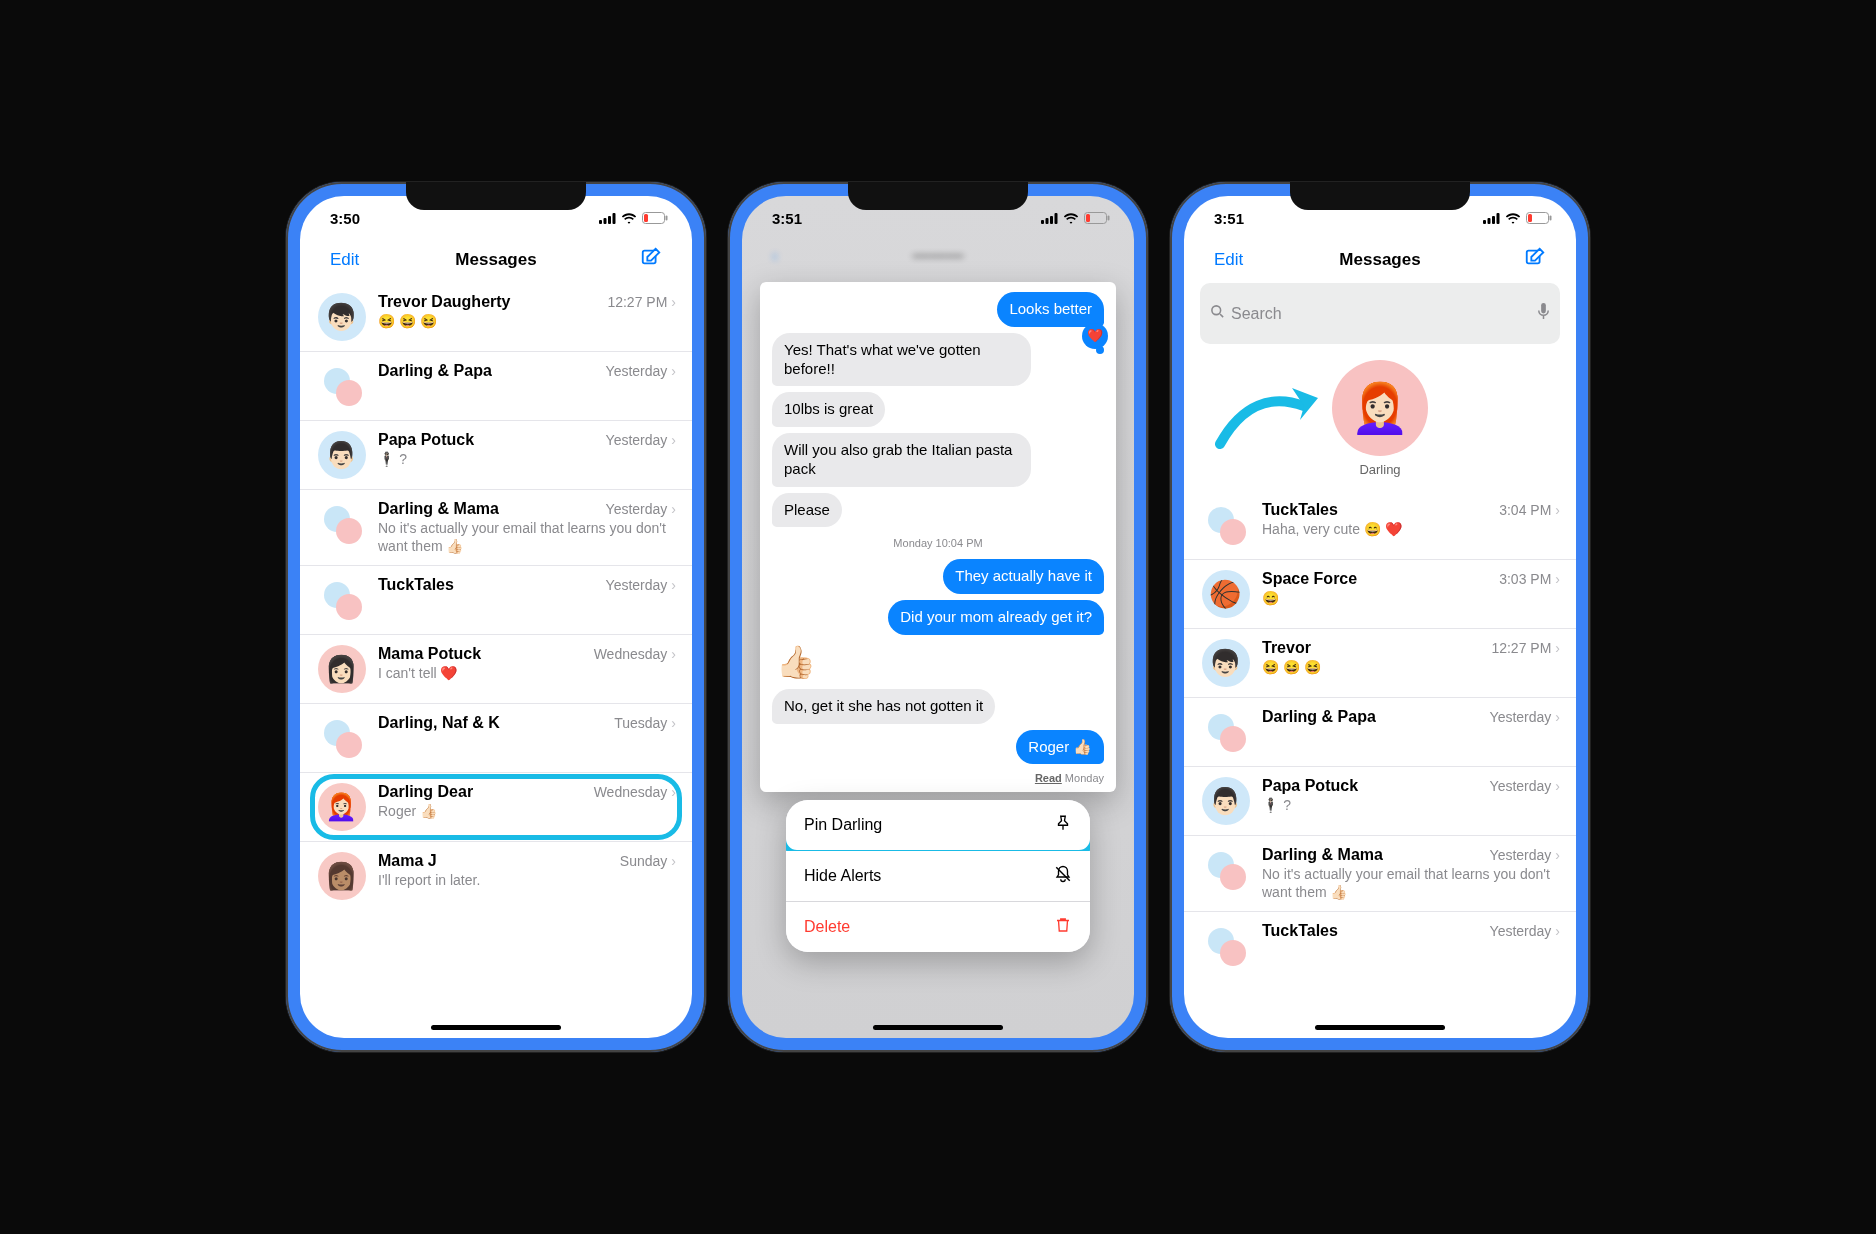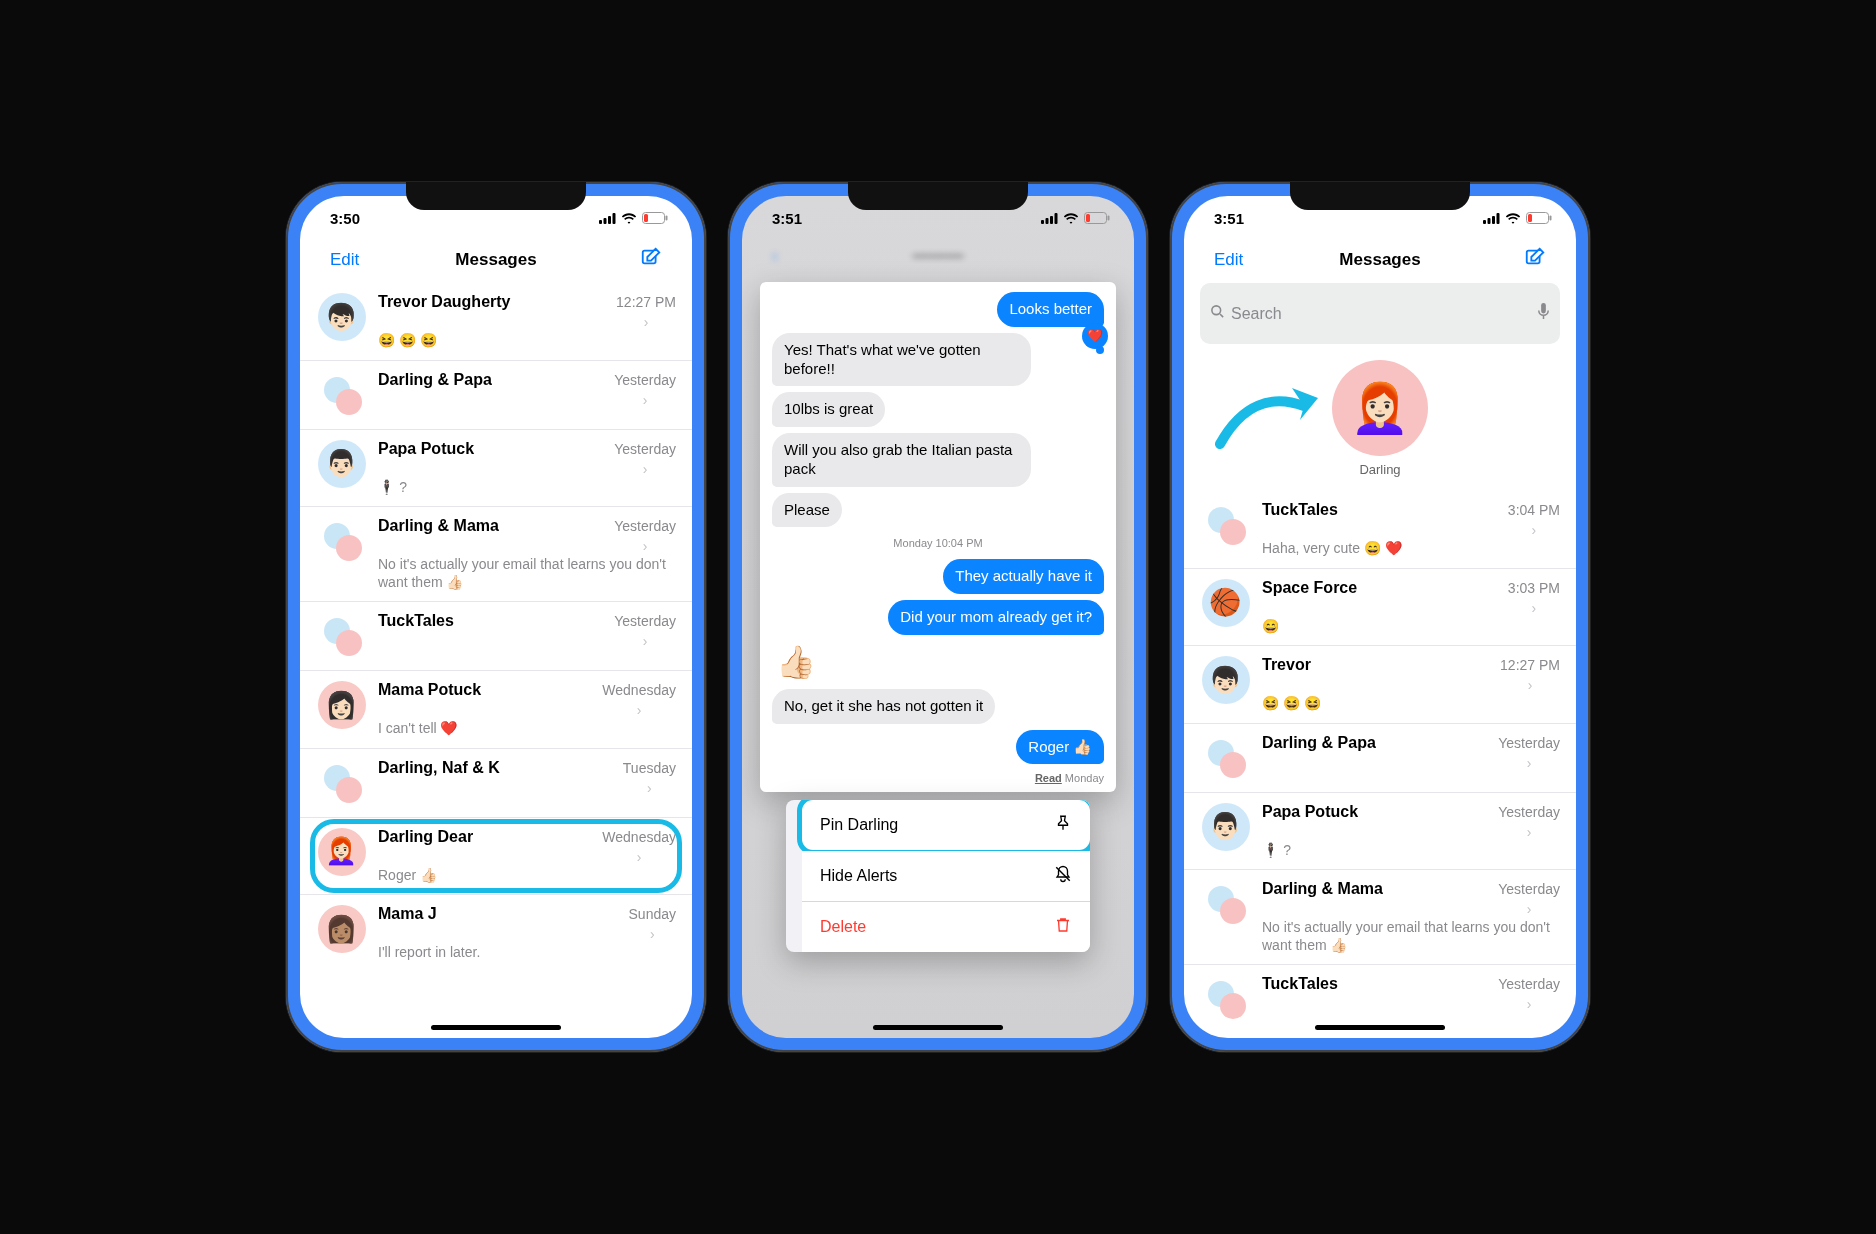--- a/index.html
+++ b/index.html
@@ -98,21 +98,21 @@
   .avatar.blue { background: #cfe8f9; }
   .avatar.multi { background:#fff; position:relative; }
   .avatar.multi::before, .avatar.multi::after {
     content:""; position:absolute; width:26px; height:26px; border-radius:50%; background:#fbdcc7;
   }
   .avatar.multi::before { left:6px; top:6px; background:#c9e6f7; }
   .avatar.multi::after  { right:4px; bottom:4px; background:#f8c2c2; }
   .convo-body { flex: 1; min-width: 0; }
   .convo-top { display: flex; justify-content: space-between; align-items: baseline; gap:8px; }
   .convo-name { font-size: 16px; font-weight: 600; color:#000; }
-  .convo-time { font-size: 14px; color: #8a8a8e; white-space:nowrap; display:flex; align-items:center; gap:4px;flex-direction:column;}
+  .convo-time { font-size: 14px; color: #8a8a8e; white-space:nowrap; display:flex; align-items:center; gap:4px;}
   .chev { color:#c4c4c8; }
   .convo-preview { font-size: 14px; color: #8a8a8e; line-height: 1.25; margin-top:2px; }
   .highlight-ring {
     position:absolute; inset: 1px 10px; border:5px solid #19bbe6; border-radius:24px; pointer-events:none;
   }
   .home-ind { position:absolute; bottom:8px; left:50%; transform:translateX(-50%); width:130px; height:5px; background:#000; border-radius:3px; z-index:60;}
 
   
   .screen.blurred-bg { background: linear-gradient(#d8d8da,#d0d0d2); }
   .blur-nav { filter: blur(3px); opacity:.7; }
@@ -131,23 +131,22 @@
   .msg-meta { text-align:center; font-size:11px; color:#8a8a8e; margin:4px 0; }
   .read-receipt { text-align:right; font-size:11px; color:#8a8a8e; margin-top:2px;}
   .read-receipt b{ color:#666; font-weight:600;text-decoration:underline;}
   .thumbs { font-size:32px; align-self:flex-start; margin:2px 0 2px 4px;}
   .tapback {
     position:absolute; top:-10px; right:-4px; width:26px; height:26px; border-radius:13px;
     background:#0a84ff; display:flex; align-items:center; justify-content:center; font-size:13px;
   }
   .tapback::after{ content:""; position:absolute; bottom:-5px; right:4px; width:8px; height:8px; background:#0a84ff; border-radius:50%;}
   .ctx-menu {
-    margin: 0 44px; background:#f2f2f6; border-radius:8px; overflow:hidden;
+    margin: 0 44px; background:#f2f2f6; border-radius:22px; overflow:hidden;
     box-shadow: 0 10px 30px rgba(0,0,0,.25);
-    padding-left: 16px;
   }
   .ctx-item {
     display:flex; justify-content:space-between; align-items:center;
     padding: 14px 18px; font-size:16px; border-bottom:.5px solid #d8d8dc; background:#fff;
     position:relative;
   }
   .ctx-item:last-child { border-bottom:none; }
   .ctx-item.destructive { color:#ff3b30; }
   .ctx-highlight { position:absolute; inset:-5px; border:5px solid #19bbe6; border-radius:16px; pointer-events:none;}
 

